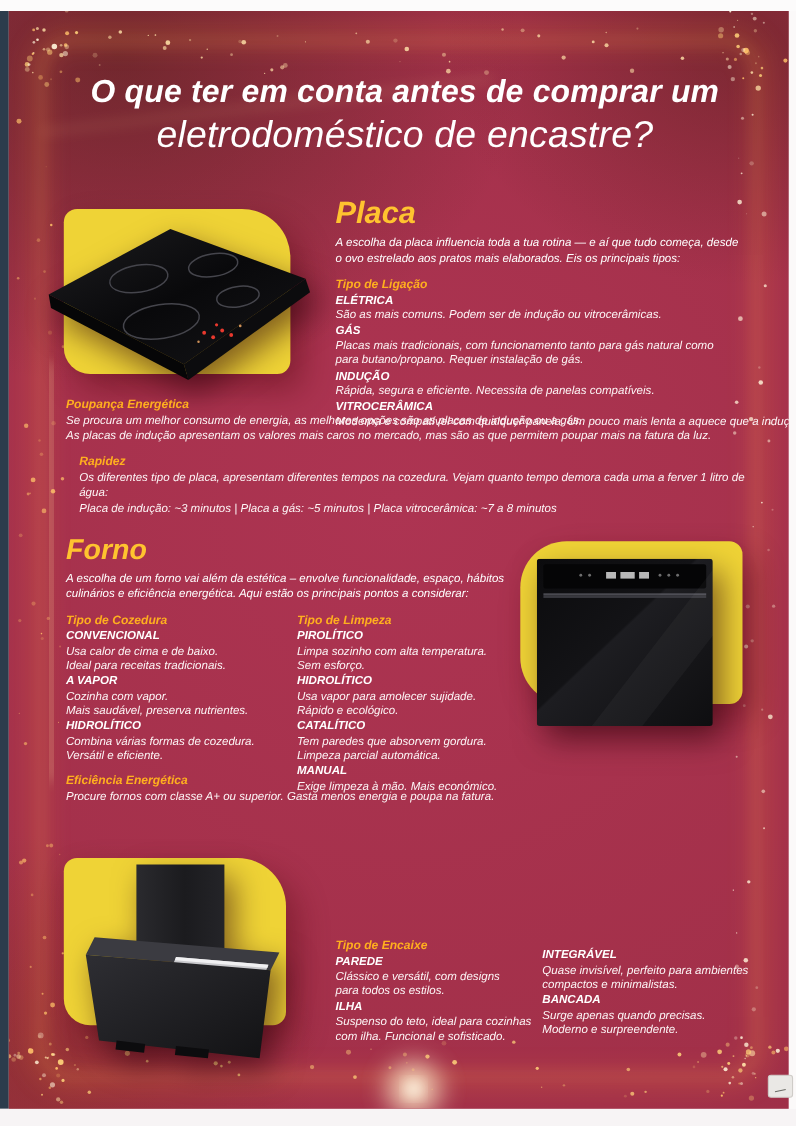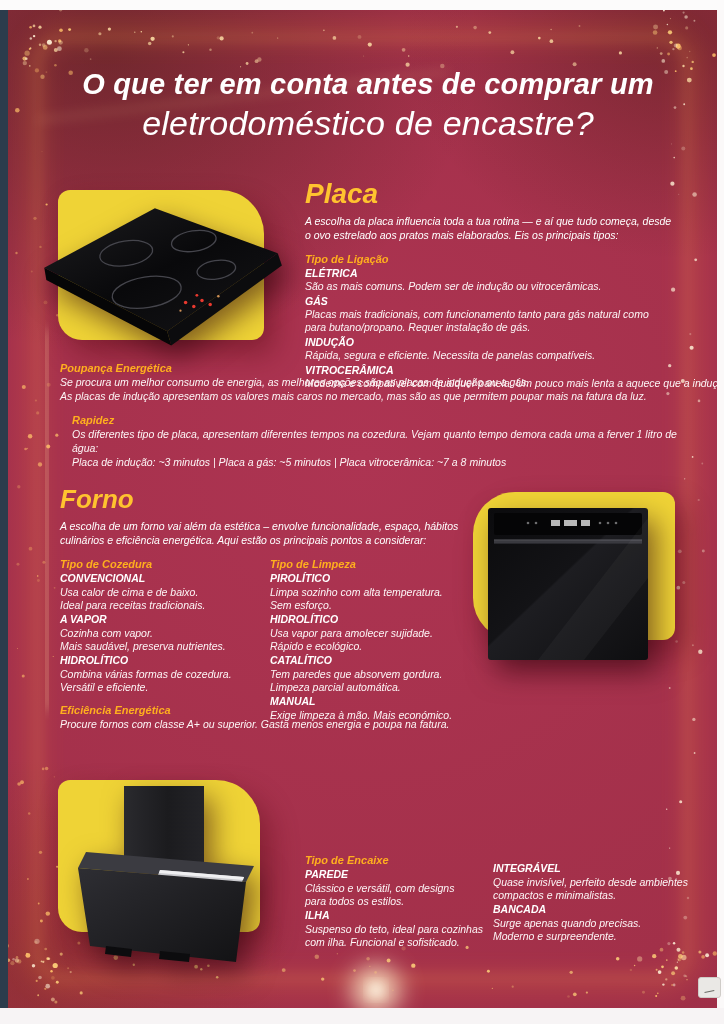--- a/index.html
+++ b/index.html
@@ -567,21 +567,21 @@
     <div class="item">
       <div class="term">ILHA</div>
       <div class="desc">Suspenso do teto, ideal para cozinhas
 com ilha. Funcional e sofisticado.</div>
     </div>
   </div>
 
   <div class="exa-col2">
     <div class="item">
       <div class="term">INTEGRÁVEL</div>
-      <div class="desc">Quase invisível, perfeito desde ambientes
+      <div class="desc">Quase invisível, perfeito para ambientes
 compactos e minimalistas.</div>
     </div>
     <div class="item">
       <div class="term">BANCADA</div>
       <div class="desc">Surge apenas quando precisas.
 Moderno e surpreendente.</div>
     </div>
   </div>
 
 </div>

